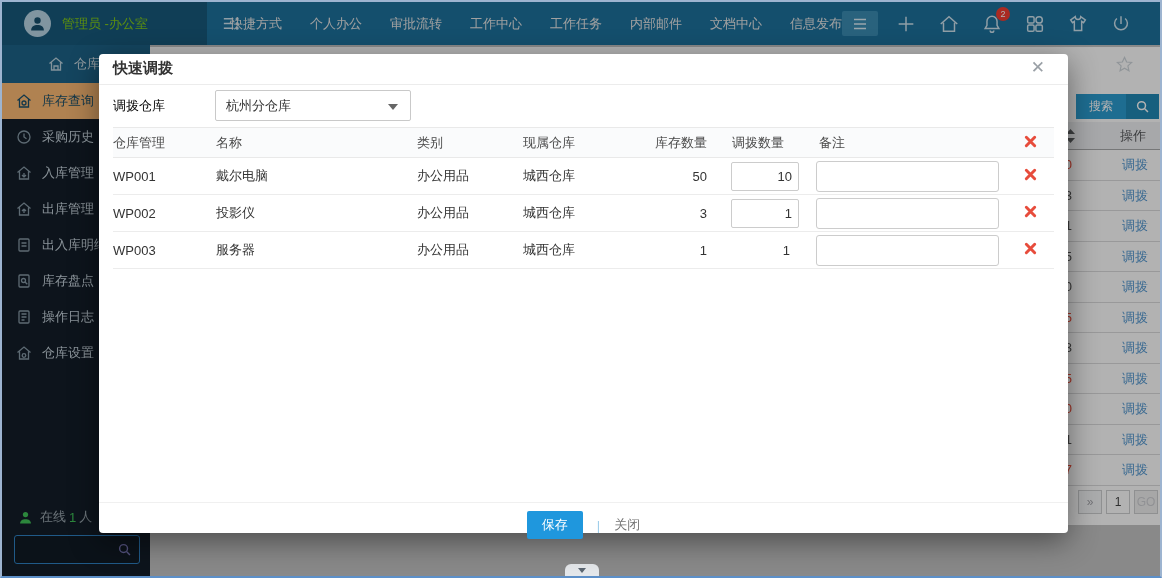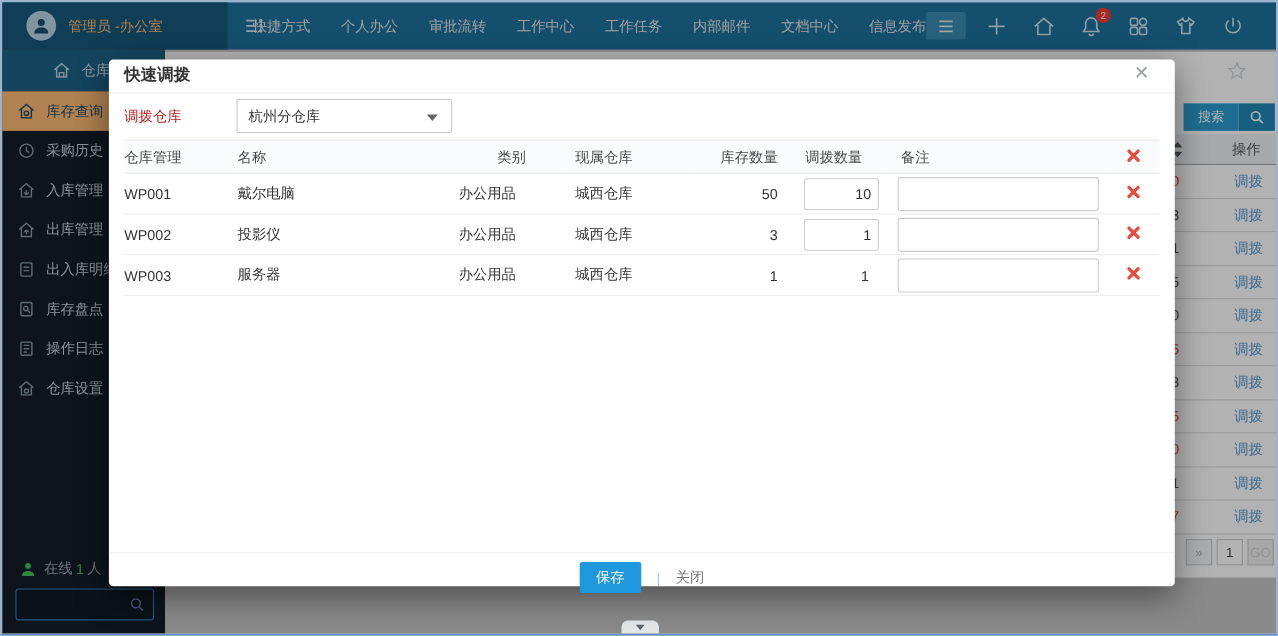--- a/index.html
+++ b/index.html
@@ -5,21 +5,21 @@
   * { margin:0; padding:0; box-sizing:border-box; }
   body { font-family:"Liberation Sans","DejaVu Sans",sans-serif; background:#e8e8e8; }
   .screen { position:relative; width:1162px; height:578px; overflow:hidden;
             border:2px solid #9db4d0; border-bottom-color:#5c8fc8; background:#c5c5c5; }
 
   
   .navbar { position:absolute; left:0; top:0; width:1158px; height:43px; background:#1e729d; z-index:1; }
   .nav-left { position:absolute; left:0; top:0; width:205px; height:43px; background:#185a7c; }
   .avatar { position:absolute; left:22px; top:8px; width:27px; height:27px; border-radius:50%;
             background:#b9d6e6; display:flex; align-items:center; justify-content:center; }
-  .username { position:absolute; left:60px; top:0; line-height:43px; font-size:13px; color:#fdba74; white-space:nowrap; }
+  .username { position:absolute; left:60px; top:0; line-height:43px; font-size:13px; color:#84cc16; white-space:nowrap; }
   .nav-collapse { position:absolute; left:219px; top:12px; color:#cfe3ee; }
   .nav-menu { position:absolute; left:214px; top:0; height:43px; display:flex; align-items:center; }
   .nav-item { font-size:13px; color:#e5e5e5; margin:0 14px; white-space:nowrap; cursor:pointer; }
   .nav-chip { position:absolute; left:840px; top:9px; width:36px; height:25px; background:#3c8db4;
               border-radius:2px; display:flex; align-items:center; justify-content:center; }
   .nav-icons { position:absolute; right:28px; top:0; height:43px; display:flex; align-items:center; gap:21px; }
   .nav-ic { position:relative; width:22px; height:22px; color:#cfe3ee; cursor:pointer; }
   .badge { position:absolute; top:-6px; right:-7px; min-width:14px; height:14px; border-radius:7px;
            background:#f23d31; color:#fff; font-size:9px; line-height:14px; text-align:center; padding:0 3px; }
 
@@ -70,21 +70,21 @@
                 border-radius:6px 6px 0 0; z-index:6; display:flex; align-items:center; justify-content:center; cursor:pointer; }
   .bottom-tab i { display:block; width:0; height:0; border-left:4px solid transparent;
                 border-right:4px solid transparent; border-top:5px solid #5b6671; }
 
   
   .modal { position:absolute; left:97px; top:52px; width:969px; height:479px; background:#fff;
            border-radius:4px; box-shadow:0 8px 30px rgba(0,0,0,.45); z-index:10; }
   .m-title { position:absolute; left:14px; top:5px; font-size:15px; font-weight:bold; color:#333; }
   .m-close { position:absolute; right:23px; top:3px; font-size:17px; color:#9aa0a6; cursor:pointer; }
   .m-div1 { position:absolute; left:0; top:30px; width:100%; height:1px; background:#ececec; }
-  .m-label { position:absolute; left:14px; top:43px; font-size:13px; color:#b91c1c; }
+  .m-label { position:absolute; left:14px; top:43px; font-size:13px; color:#000000; }
   .m-select { position:absolute; left:116px; top:36px; width:196px; height:31px; border:1px solid #c9c9c9;
               border-radius:2px; font-size:13px; color:#333; line-height:29px; padding-left:10px; cursor:pointer; }
   .m-select .car { position:absolute; right:12px; top:13px; width:0; height:0;
               border-left:5px solid transparent; border-right:5px solid transparent; border-top:6px solid #666; }
   .m-table { position:absolute; left:14px; top:73px; width:941px; border-collapse:collapse; table-layout:fixed; }
   .m-table th { height:30px; background:#fafbfc; border-top:1px solid #e9e9e9; border-bottom:1px solid #e9e9e9;
               font-size:13px; font-weight:normal; color:#4a4a4a; text-align:left; }
   .m-table td { height:37px; border-bottom:1px solid #ececec; font-size:13px; color:#333; }
   .ca-r { text-align:right !important; padding-right:2px; }
   .ca-c { text-align:center !important; }
@@ -389,21 +389,21 @@
           <col style="width:119px">
         <col style="width:77px">
           <col style="width:98px">
           <col style="width:200px">
           <col style="width:47px">
       </colgroup>
       <thead>
           <tr id="m-head">
             <th class="" style="padding-left: 0px;">仓库管理</th>
             <th class="" style="padding-left: 0px;">名称</th>
-            <th class="" style="padding-left: 7px; text-align: center;">类别</th>
+            <th class="" style="padding-left: 7px;">类别</th>
             <th class="" style="padding-left: 10px;">现属仓库</th>
             <th class="ca-r" style="">库存数量</th>
             <th class="ca-c" style="">调拨数量</th>
             <th class="" style="padding-left: 12px;">备注</th>
             <th class="ca-c"><span class="del-x"><svg width="13" height="13" viewBox="0 0 14 14" stroke="currentColor" stroke-width="3.2" stroke-linecap="round" fill="none">
                   <path d="M2.5 2.5l9 9M11.5 2.5l-9 9"></path>
                 </svg></span></th>
           </tr>
         </thead>
       <tbody id="m-body">

